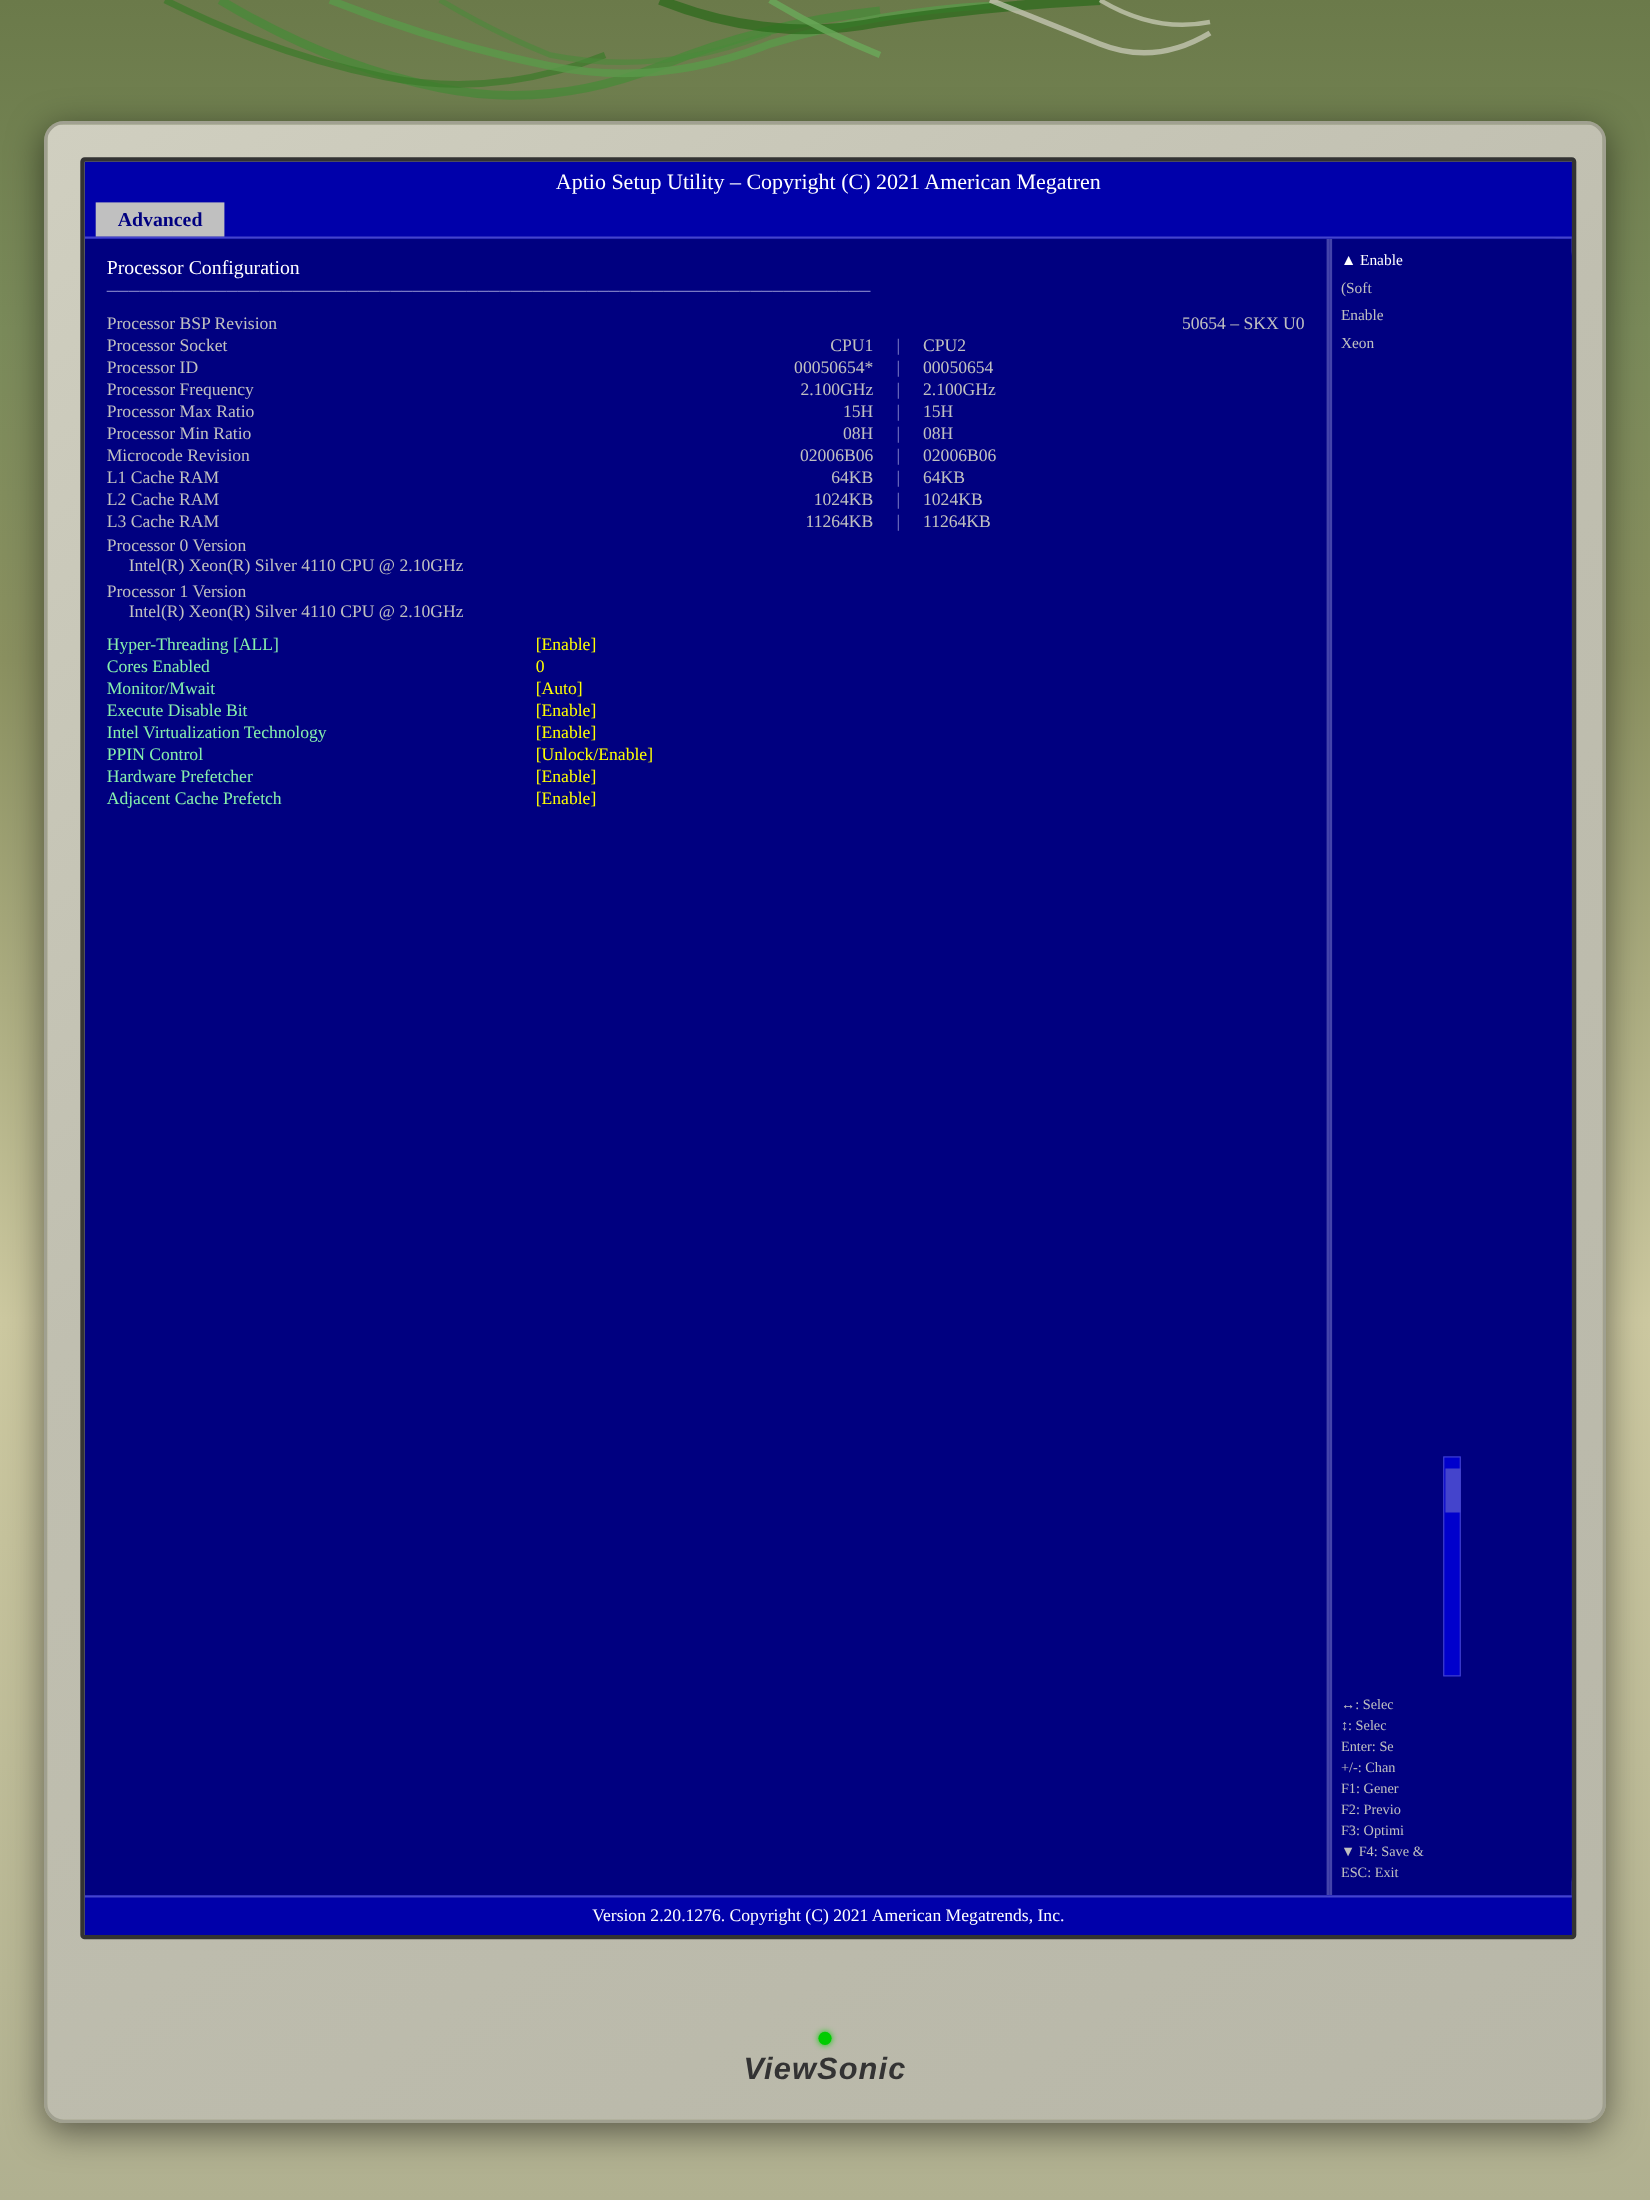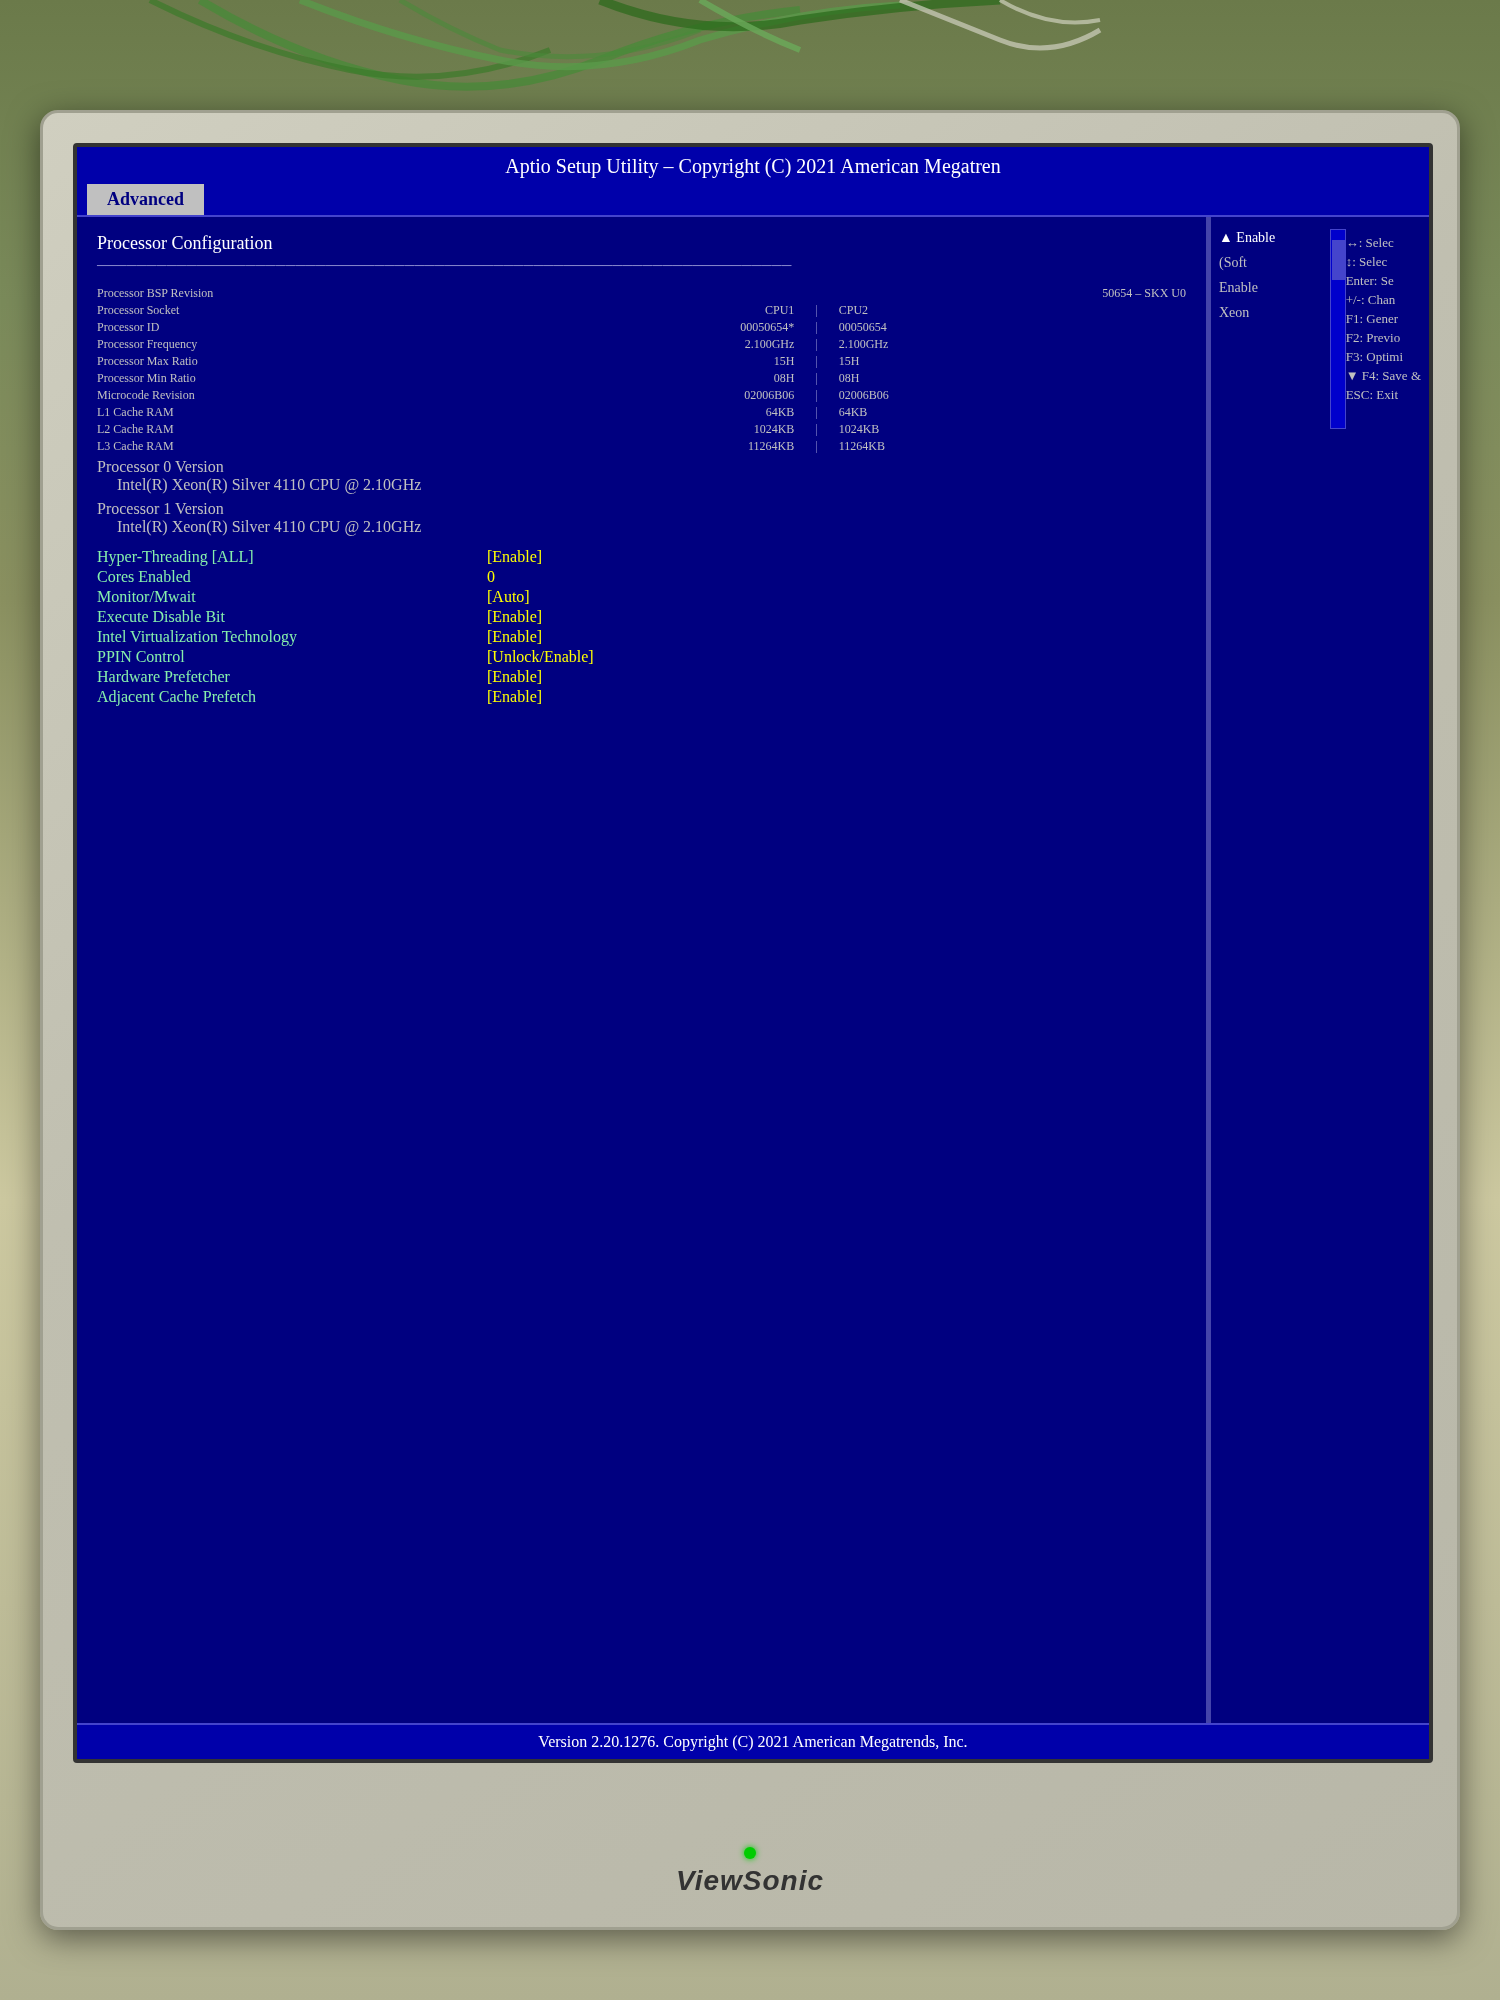--- a/index.html
+++ b/index.html
@@ -117,21 +117,21 @@
       color: #8888cc;
       font-size: 14px;
       margin-bottom: 12px;
       letter-spacing: 0;
     }
 
     .info-row {
       display: flex;
       justify-content: space-between;
       margin-bottom: 2px;
-      font-size: 12px;
+      font-size: 16px;
     }
 
     .info-label {
       color: #c0c0c0;
       flex: 0 0 340px;
     }
 
     .info-value {
       color: #c0c0c0;
       flex: 1;
@@ -198,21 +198,21 @@
       padding-left: 10px;
     }
 
     
     .bios-sidebar {
       width: 220px;
       background: #000080;
       border-left: 2px solid #4444aa;
       padding: 10px 8px;
       display: flex;
-      flex-direction: row;
+      flex-direction: column;
     }
 
     .sidebar-help {
       flex: 1;
     }
 
     .sidebar-item {
       color: #c0c0c0;
       font-size: 14px;
       margin-bottom: 4px;

